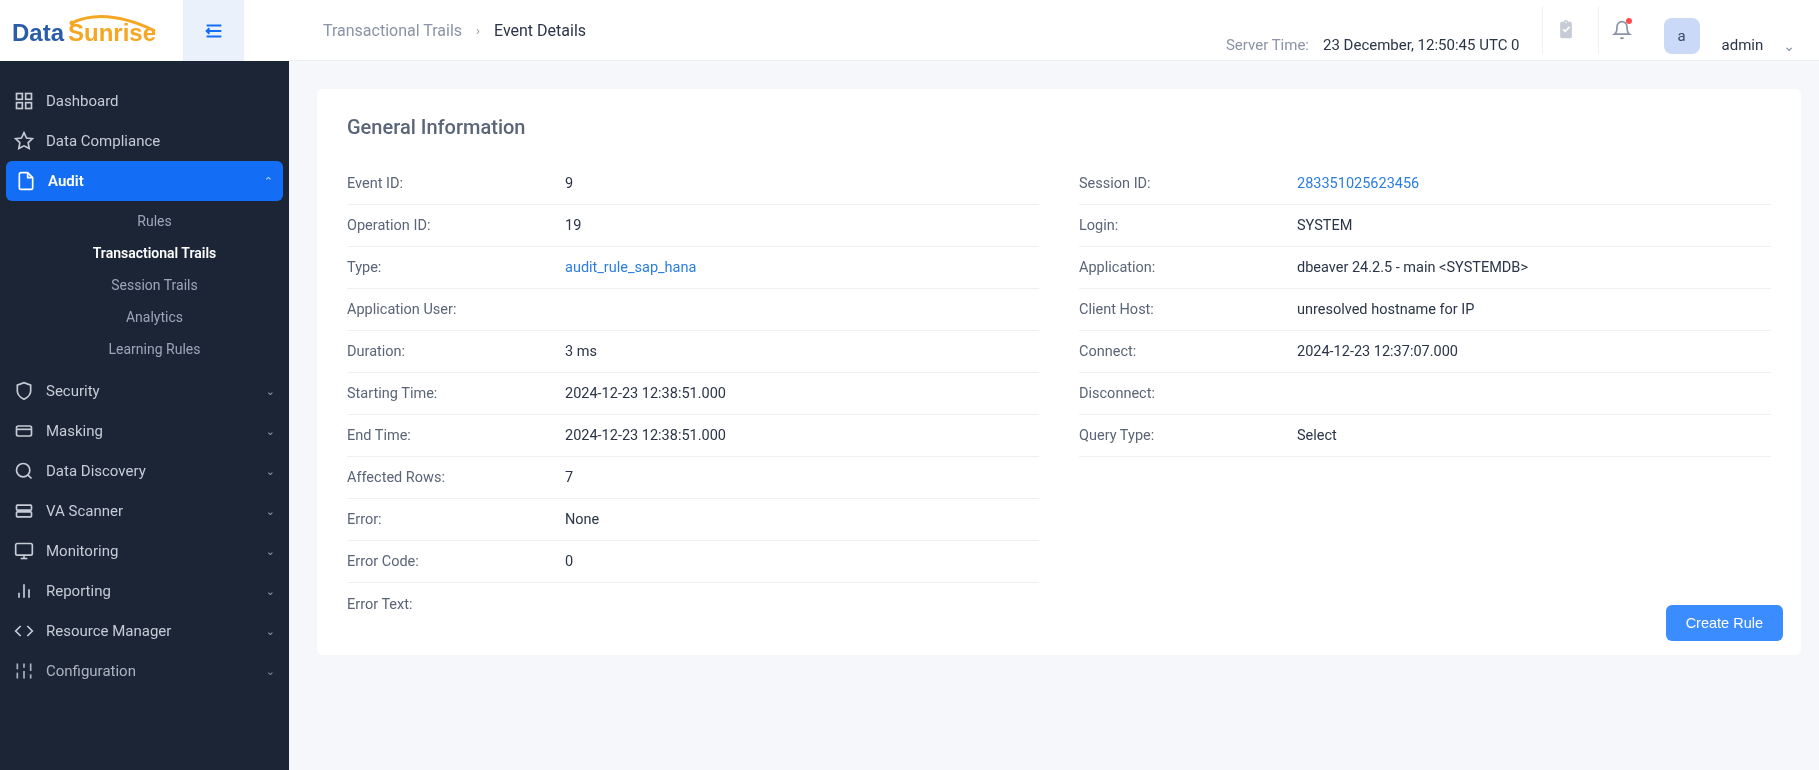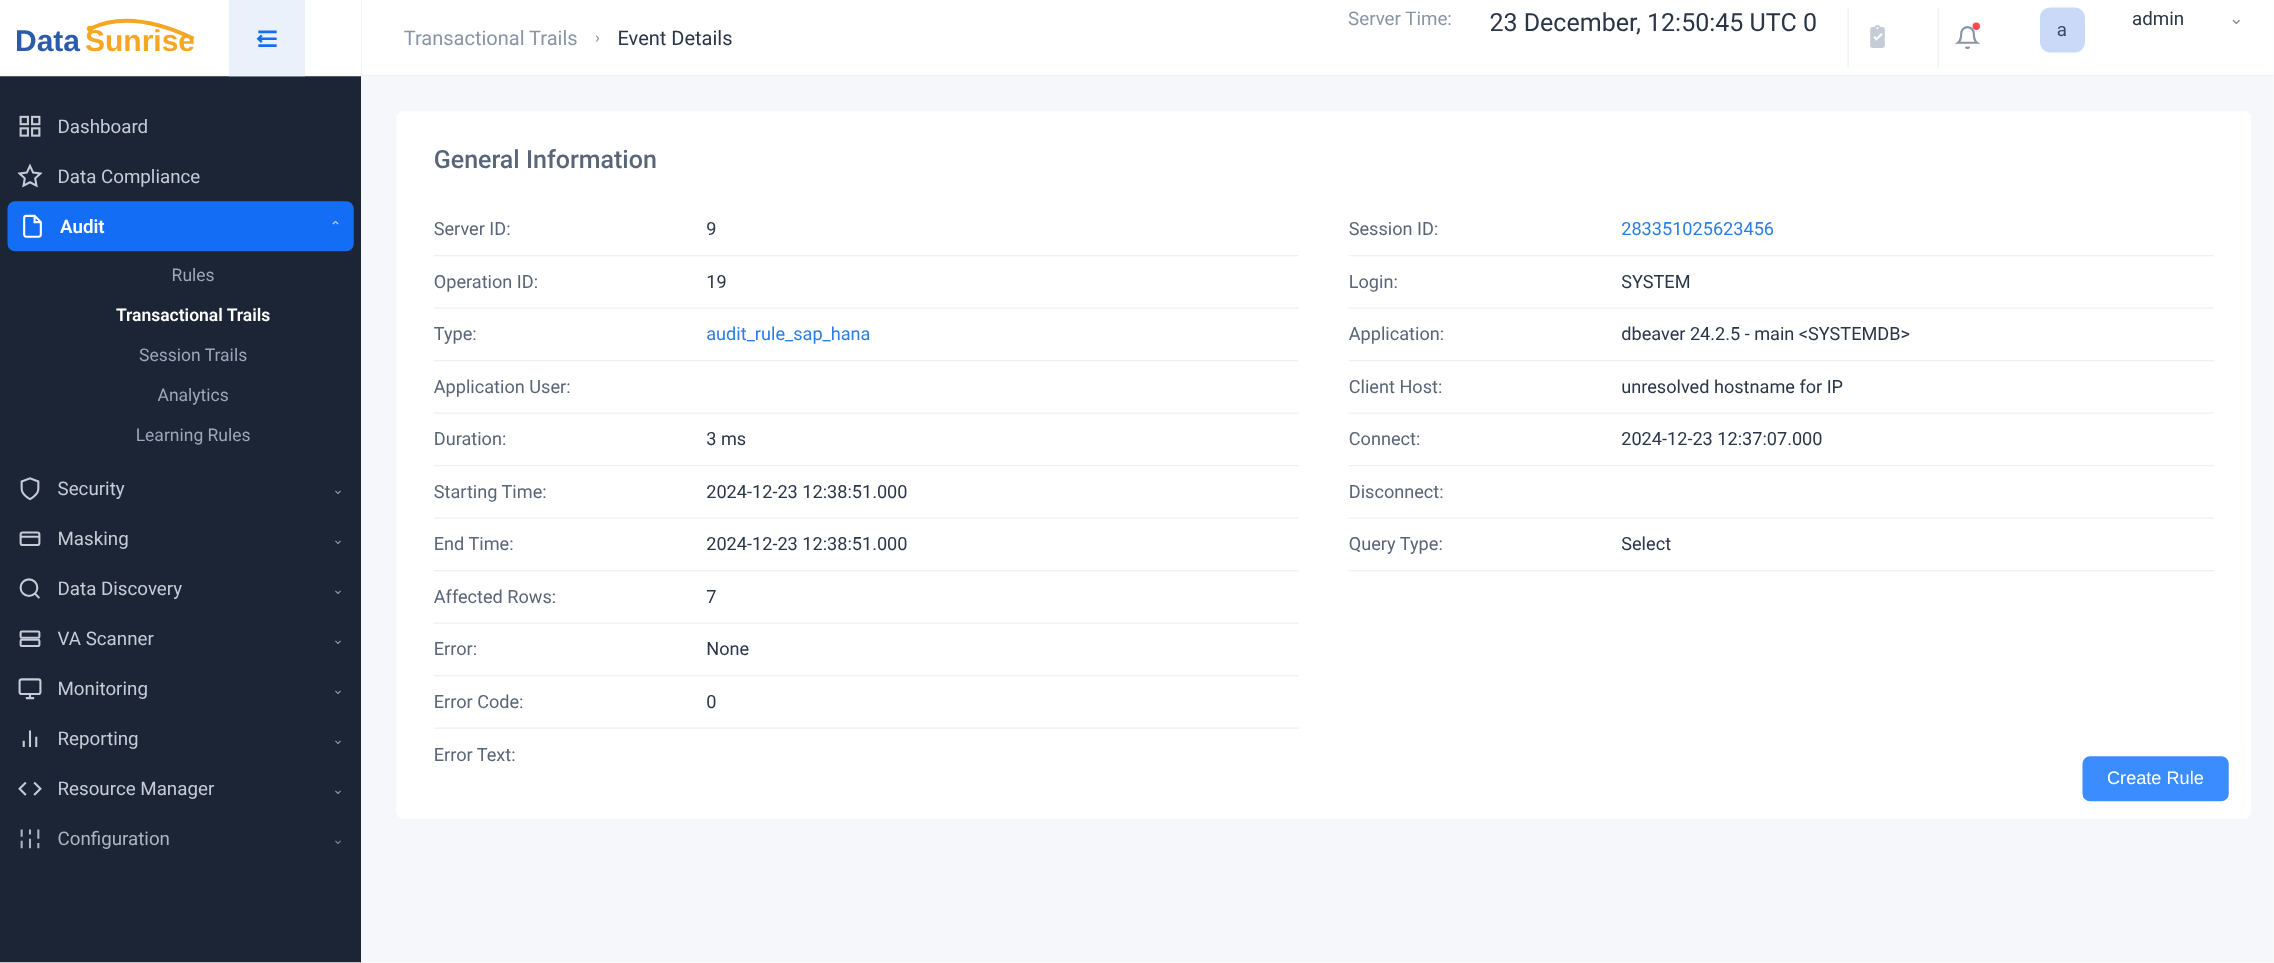--- a/index.html
+++ b/index.html
@@ -22,23 +22,23 @@
 
 .collapse-btn { width: 61px; height: 61px; background: #eaf1fb; display: flex; align-items: center; justify-content: center; flex-shrink: 0; cursor: pointer; }
 .collapse-btn svg { width: 22px; height: 22px; stroke: #146ef5; }
 
 
 .main { flex: 1; display: flex; flex-direction: column; background: #fff; min-width: 0; }
 .topbar { height: 61px; display: flex; align-items: center; padding: 0 24px 0 34px; border-bottom: 1px solid #eef0f3; }
 .breadcrumb { display: flex; align-items: center; gap: 14px; font-size: 16px; color: #8a94a6; }
 .breadcrumb .sep { color: #8a94a6; font-size: 13px; }
 .breadcrumb .current { color: #2a3547; }
-.topbar-right { margin-left: auto; display: flex; align-items: flex-start; gap: 24px; }
+.topbar-right { margin-left: auto; display: flex; align-items: flex-end; gap: 8px; }
 .server-time-label { color: #8a94a6; font-size: 15px; margin-right: 6px; }
-.server-time-val { color: #2a3547; font-size: 20px; margin-right: 0; }
+.server-time-val { color: #2a3547; font-size: 15px; margin-right: 14px; }
 .icon-btn { width: 48px; height: 48px; display: flex; align-items: center; justify-content: center; border-left: 1px solid #eef0f3; cursor: pointer; position: relative; color: #8a94a6; }
 .icon-btn svg { width: 20px; height: 20px; }
 .notif-dot { position: absolute; top: 12px; right: 14px; width: 6px; height: 6px; background: #ff4d4f; border-radius: 50%; }
 .avatar { width: 36px; height: 36px; background: #c9d9f7; color: #3a4a6b; border-radius: 8px; display: flex; align-items: center; justify-content: center; font-size: 15px; margin-left: 10px; cursor: pointer; }
 .username { font-size: 15px; color: #2a3547; margin-left: 14px; margin-right: 4px; }
 .user-caret { color: #8a94a6; margin-left: 8px; cursor: pointer; }
 
 
 .content-wrap { flex: 1; overflow: auto; background: #f5f7fa; padding: 28px 18px 18px 28px; }
 .card { background: #fff; border-radius: 6px; padding: 26px 30px 30px 30px; position: relative; min-height: 560px; }
@@ -211,21 +211,21 @@
         <span class="user-caret">⌄</span>
       </div>
     </div>
 
     <div class="content-wrap">
       <div class="card">
         <h2>General Information</h2>
         <div class="info-grid">
           <div class="info-col" id="col-left">
               <div class="info-row">
-                <div class="label">Server ID:</div>
+                <div class="label">Event ID:</div>
                 <div class="value">9</div>
               </div>
               <div class="info-row">
                 <div class="label">Operation ID:</div>
                 <div class="value">19</div>
               </div>
               <div class="info-row">
                 <div class="label">Type:</div>
                 <div class="value link">audit_rule_sap_hana</div>
               </div>

